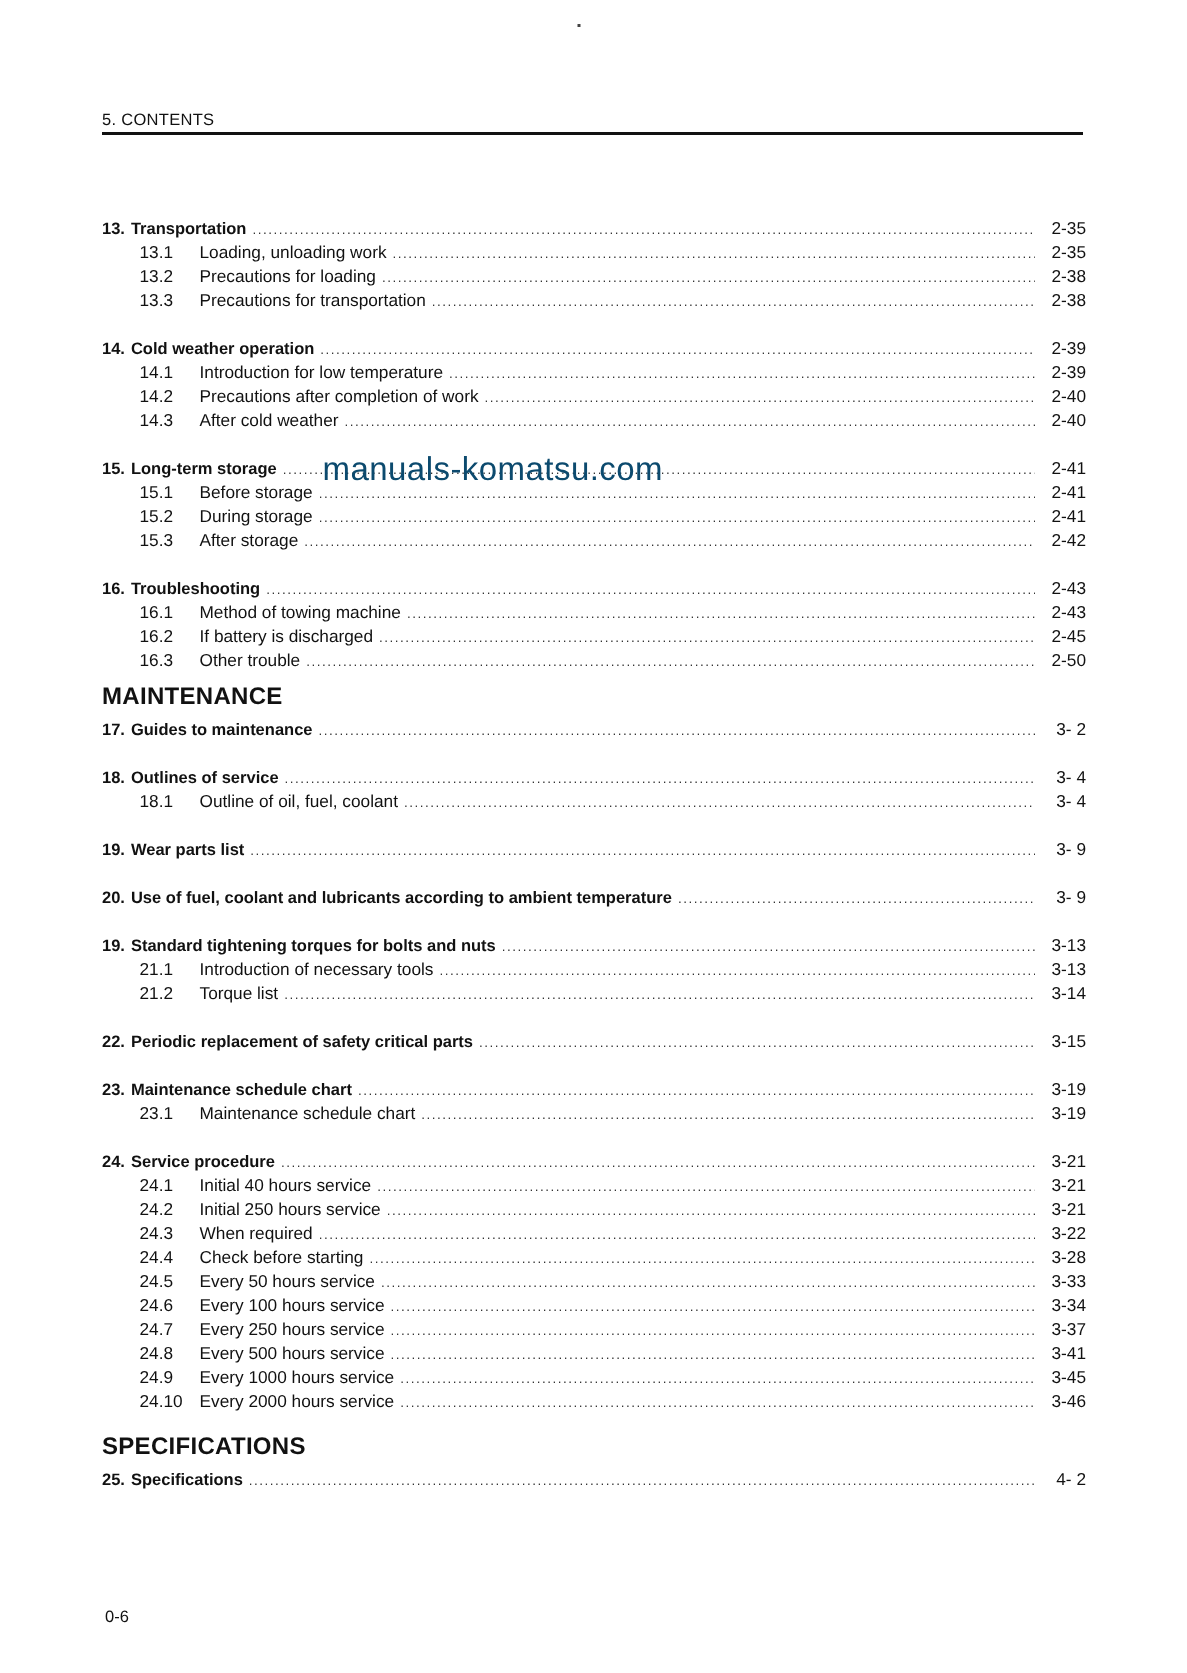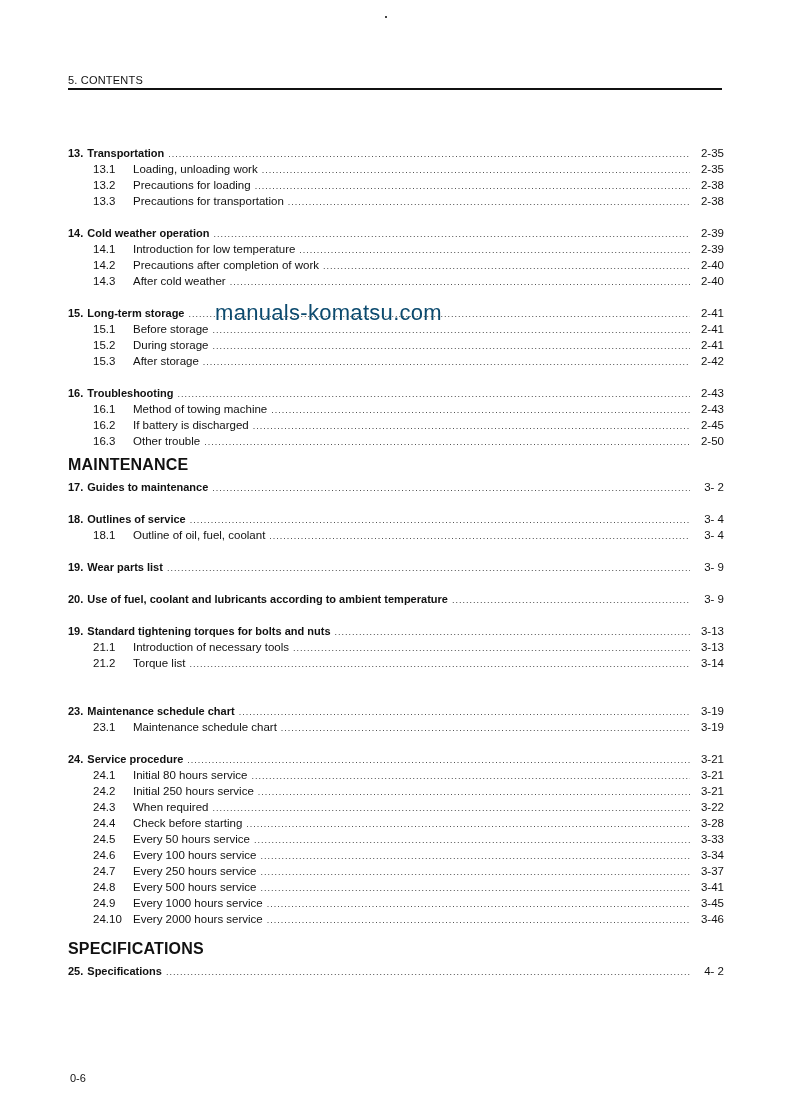--- a/index.html
+++ b/index.html
@@ -188,20 +188,26 @@
         <span class="dots"></span>
         <span class="pg">3-13</span>
       </div>
       <div class="row sub">
         <span class="num">21.2</span>
         <span class="lbl">Torque list</span>
         <span class="dots"></span>
         <span class="pg">3-14</span>
       </div>
       <div class="gap"></div>
+      <div class="row main">
+        <span class="num">22.</span>
+        <span class="lbl">Periodic replacement of safety critical parts</span>
+        <span class="dots"></span>
+        <span class="pg">3-15</span>
+      </div>
       <div class="gap"></div>
       <div class="row main">
         <span class="num">23.</span>
         <span class="lbl">Maintenance schedule chart</span>
         <span class="dots"></span>
         <span class="pg">3-19</span>
       </div>
       <div class="row sub">
         <span class="num">23.1</span>
         <span class="lbl">Maintenance schedule chart</span>
@@ -210,21 +216,21 @@
       </div>
       <div class="gap"></div>
       <div class="row main">
         <span class="num">24.</span>
         <span class="lbl">Service procedure</span>
         <span class="dots"></span>
         <span class="pg">3-21</span>
       </div>
       <div class="row sub">
         <span class="num">24.1</span>
-        <span class="lbl">Initial 80 hours service</span>
+        <span class="lbl">Initial 40 hours service</span>
         <span class="dots"></span>
         <span class="pg">3-21</span>
       </div>
       <div class="row sub">
         <span class="num">24.2</span>
         <span class="lbl">Initial 250 hours service</span>
         <span class="dots"></span>
         <span class="pg">3-21</span>
       </div>
       <div class="row sub">

